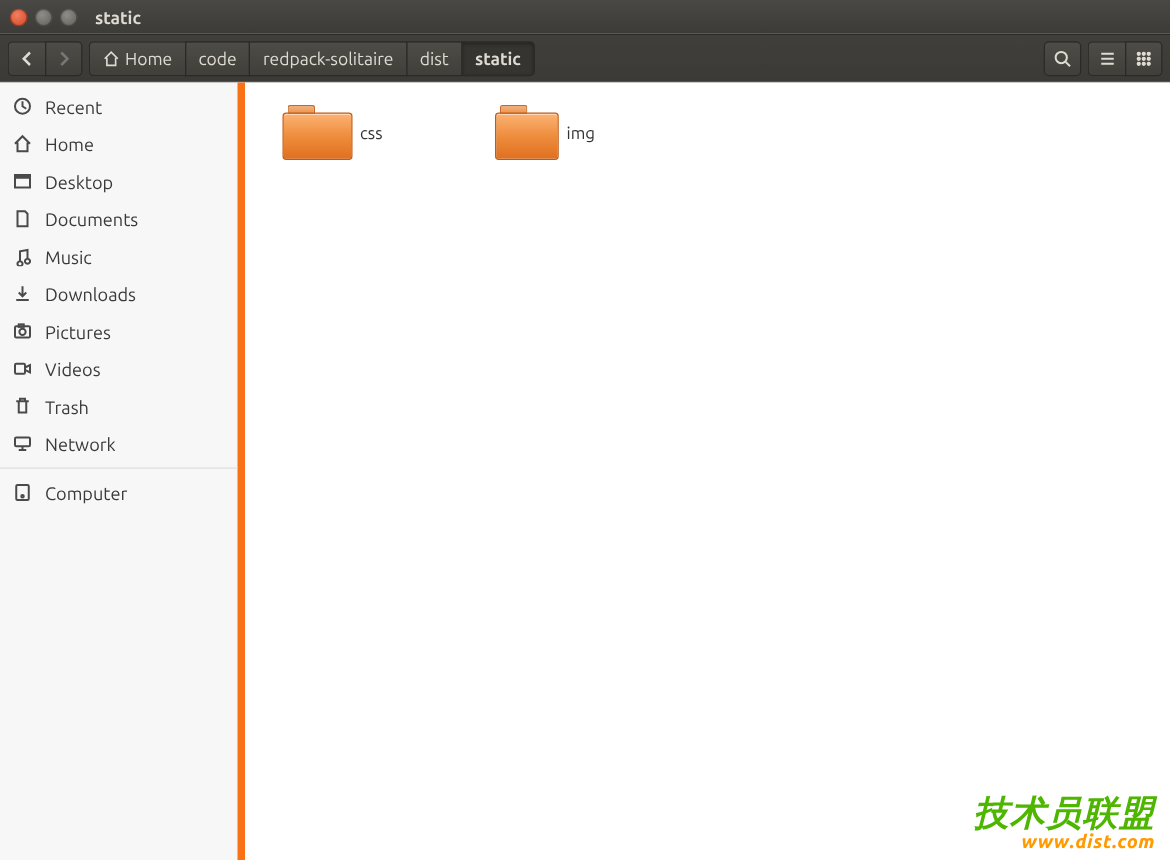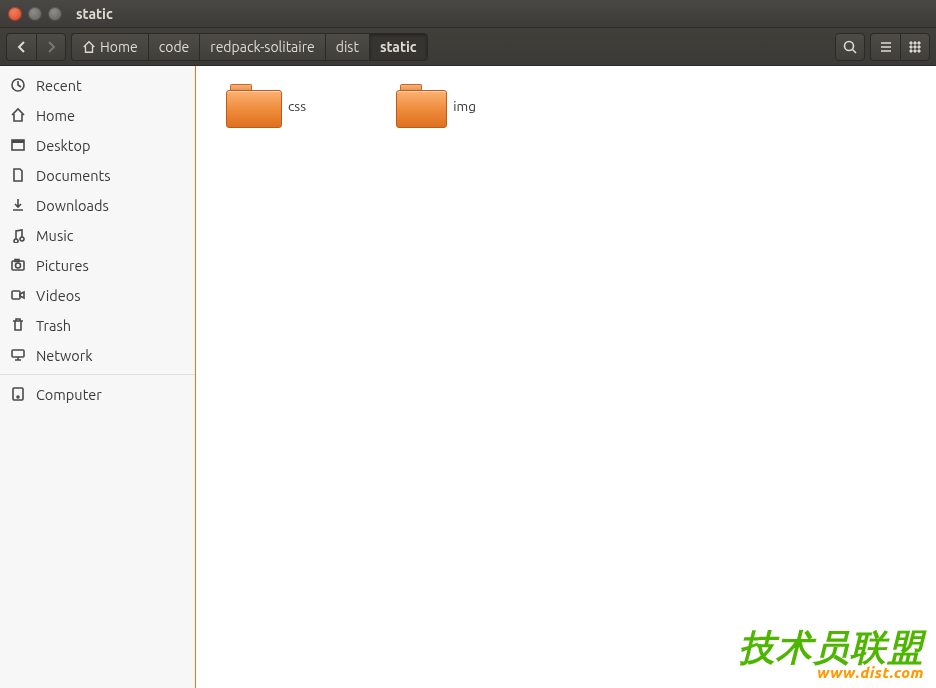--- a/index.html
+++ b/index.html
@@ -54,21 +54,21 @@
   .tb-spacer { flex: 1; }
   .tb-btn svg { width: 16px; height: 16px; fill: currentColor; stroke: currentColor; }
 
   
   .body { display: flex; height: calc(688px - 28px - 38px); }
 
   
   .sidebar {
     width: 196px;
     background: #f7f7f7;
-    border-right: 1px solid #f97316;
+    border-right: 6px solid #f97316;
     padding-top: 4px;
     font-size: 14.5px;
     color: #3a3a3a;
   }
   .sb-item {
     display: flex; align-items: center; gap: 10px;
     height: 30px; padding: 0 10px;
     cursor: pointer;
   }
   .sb-sep { height: 1px; background: #e0e0e0; margin: 4px 0; }
@@ -93,21 +93,21 @@
     box-shadow: inset 0 1px 0 rgba(255,255,255,0.5);
     height: auto; display: block;
   }
   .folder .flabel { font-size: 13.5px; color: #333; text-align: center; }
 
   
   .watermark {
     position: absolute; right: 12px; bottom: 8px;
     text-align: right; line-height: 1;
   }
-  .watermark .l1 { font-size: 36px; font-weight: 900; color: #4eb500; letter-spacing: 1px; font-style: italic; }
+  .watermark .l1 { font-size: 28px; font-weight: 900; color: #4eb500; letter-spacing: 1px; font-style: italic; }
   .watermark .l2 { font-size: 15px; font-weight: 800; color: #ff9a00; font-style: italic; letter-spacing: 0.5px; }
 </style>
 </head>
 <body>
 
 <div class="titlebar">
   <div class="win-controls">
     <div class="win-btn close"></div>
     <div class="win-btn"></div>
     <div class="win-btn"></div>
@@ -204,29 +204,29 @@
       <span>Desktop</span>
     </div>
     <div class="sb-item">
       <svg viewBox="0 0 16 16">
           <path d="M4 2 h6 l2 2 v10 H4 z"></path>
         </svg>
       <span>Documents</span>
     </div>
     <div class="sb-item">
       <svg viewBox="0 0 16 16">
+          <path d="M6 12 a2 2 0 1 0 0.01 0 M6 12 V4 l6 -1 v7 a2 2 0 1 0 0.01 0"></path>
+        </svg>
+      <span>Music</span>
+    </div>
+    <div class="sb-item">
+      <svg viewBox="0 0 16 16">
           <path d="M8 2 v8 M5 7 l3 3 l3 -3 M3 13 h10"></path>
         </svg>
       <span>Downloads</span>
-    </div>
-    <div class="sb-item">
-      <svg viewBox="0 0 16 16">
-          <path d="M6 12 a2 2 0 1 0 0.01 0 M6 12 V4 l6 -1 v7 a2 2 0 1 0 0.01 0"></path>
-        </svg>
-      <span>Music</span>
     </div>
     <div class="sb-item">
       <svg viewBox="0 0 16 16">
           <rect x="2" y="4" width="12" height="9" rx="1"></rect>
           <circle cx="8" cy="8.5" r="2.5"></circle>
           <rect x="5" y="2.5" width="4" height="2"></rect>
         </svg>
       <span>Pictures</span>
     </div>
     <div class="sb-item">

